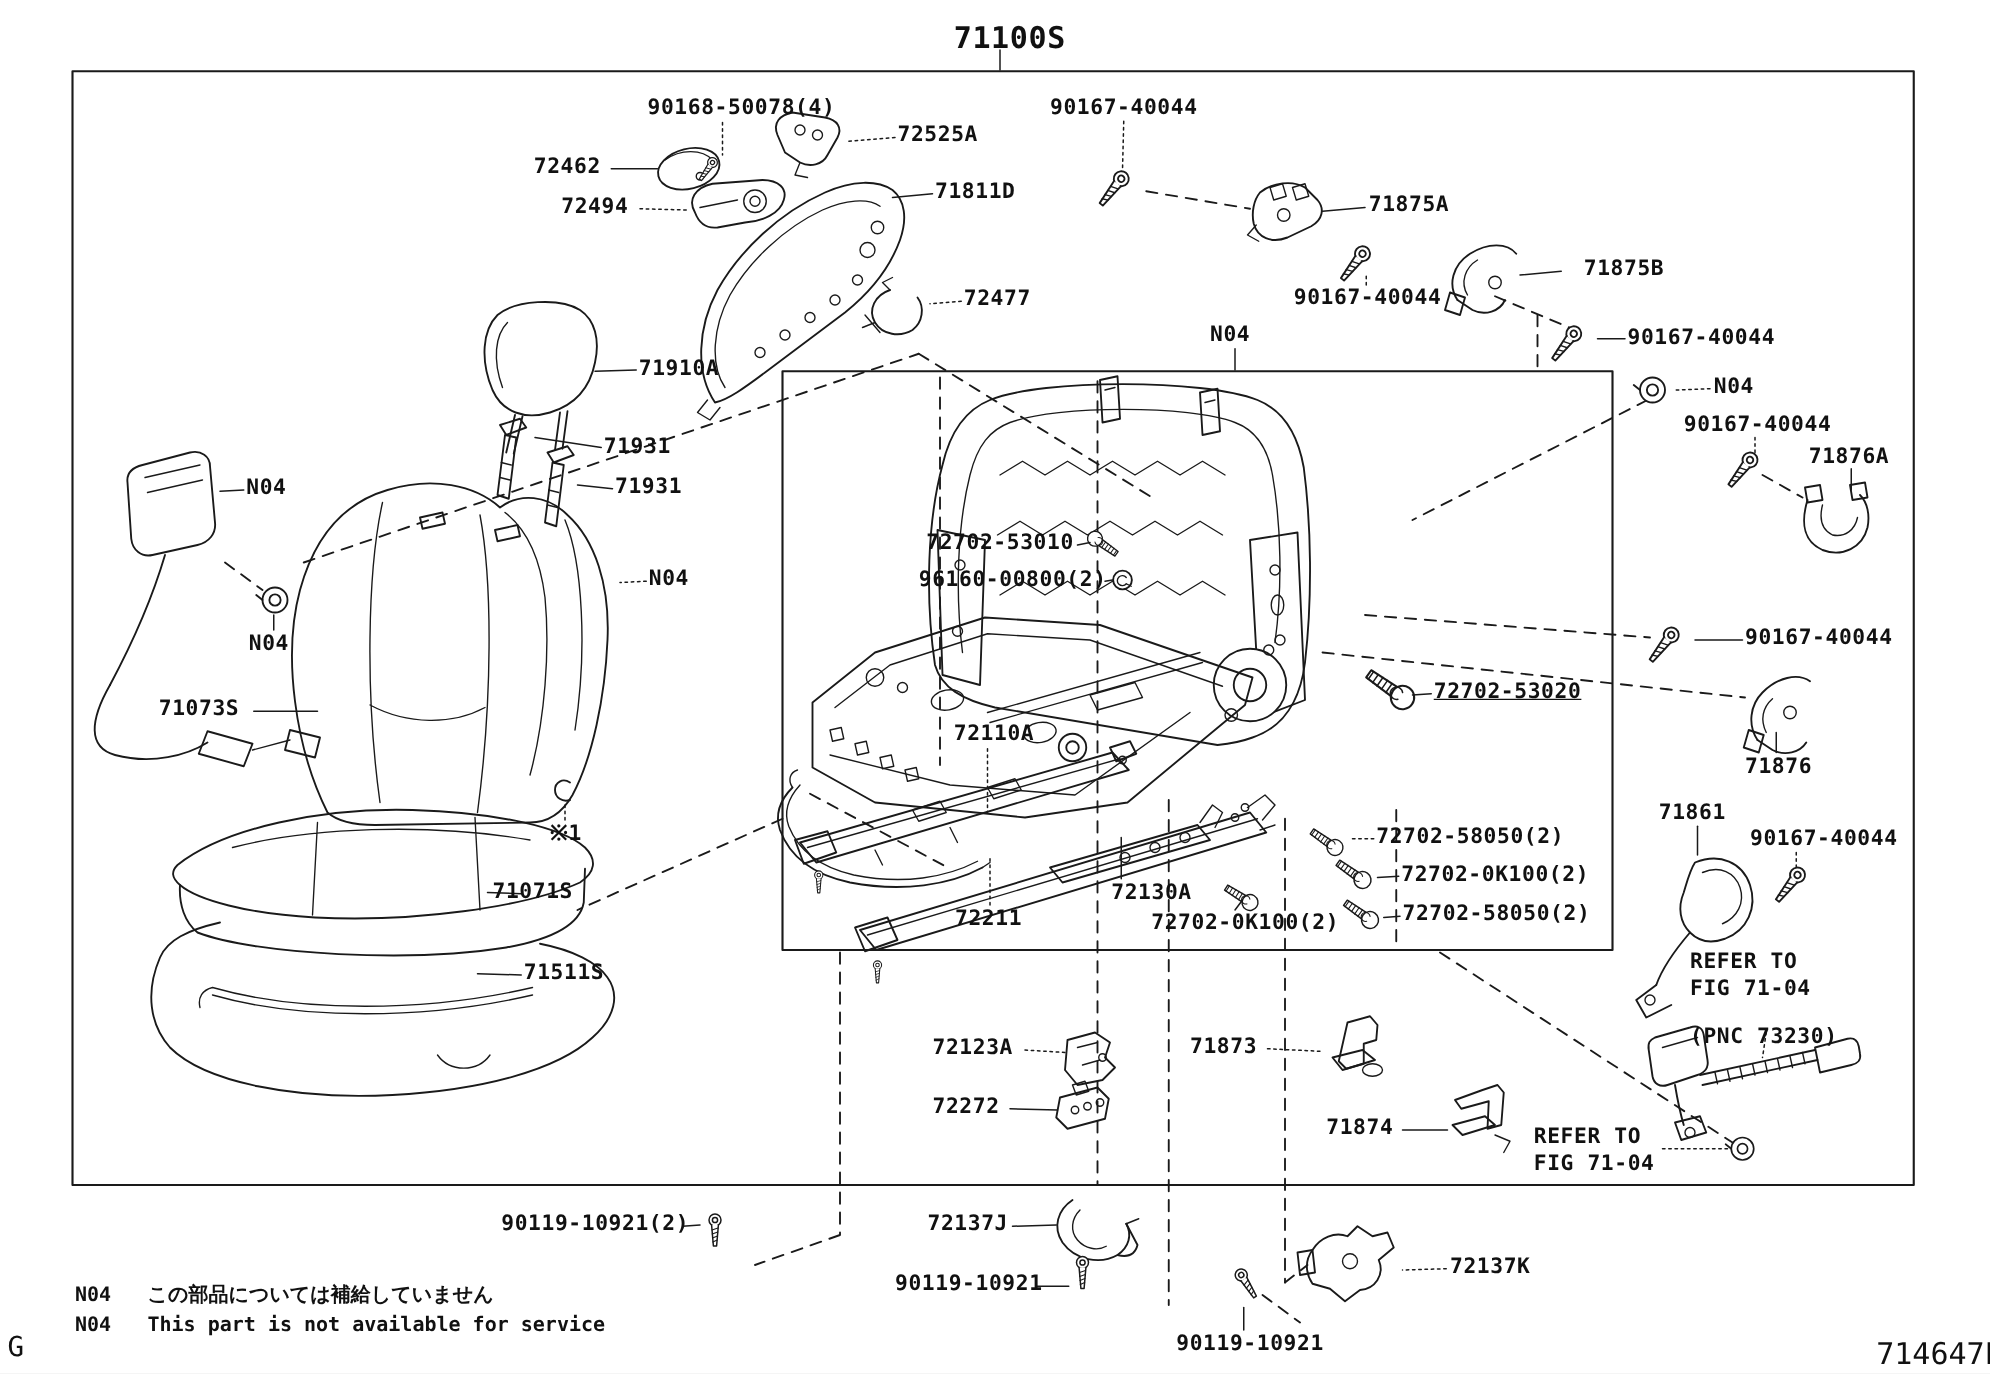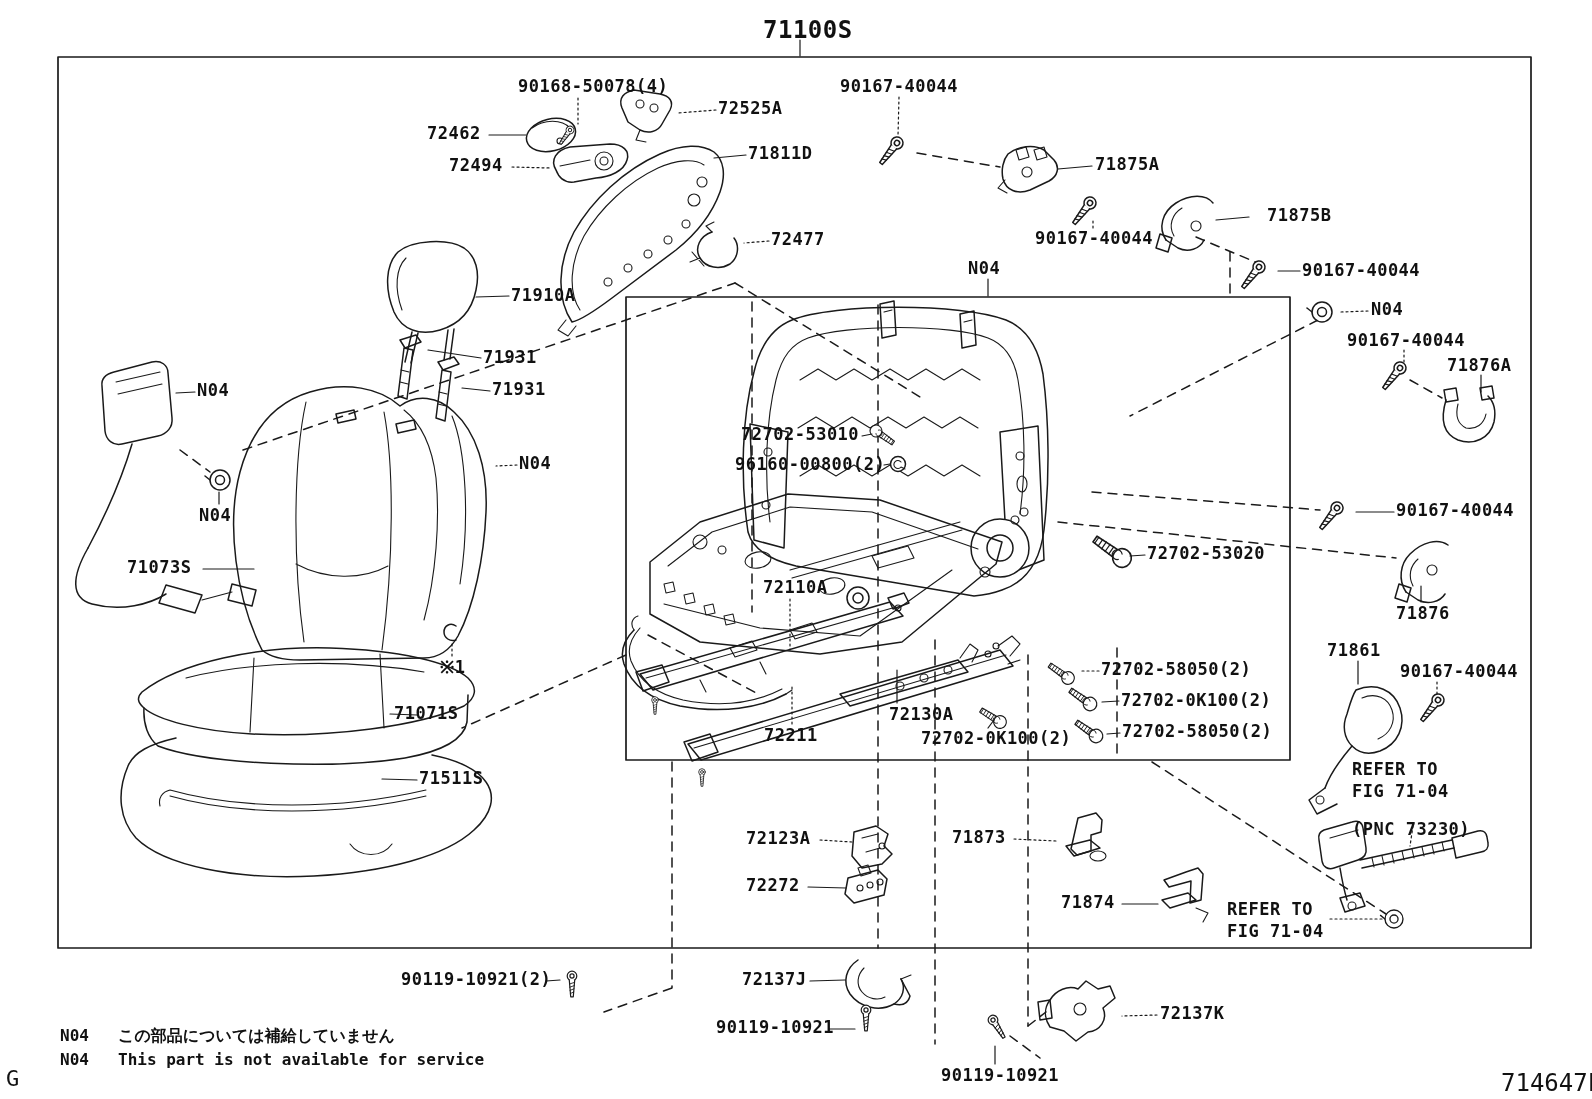--- a/index.html
+++ b/index.html
@@ -410,21 +410,21 @@
       <div class="plabel" style="left: 197px; top: 381px;">N04</div>
       <div class="plabel" style="left: 199px; top: 506px;">N04</div>
       <div class="plabel" style="left: 519px; top: 454px;">N04</div>
       <div class="plabel" style="left: 127px; top: 558px;">71073S</div>
       <div class="plabel" style="left: 440px; top: 658px;">※1</div>
       <div class="plabel" style="left: 394px; top: 704px;">71071S</div>
       <div class="plabel" style="left: 419px; top: 769px;">71511S</div>
       <div class="plabel" style="left: 741px; top: 425px;">72702-53010</div>
       <div class="plabel" style="left: 735px; top: 455px;">96160-00800(2)</div>
       <div class="plabel" style="left: 763px; top: 578px;">72110A</div>
-      <div class="plabel" style="left: 1147px; top: 544px;">72702-53020</div>
+      <div class="plabel" style="left: 1147px; top: 544px; text-decoration: underline;">72702-53020</div>
       <div class="plabel" style="left: 1396px; top: 501px;">90167-40044</div>
       <div class="plabel" style="left: 1396px; top: 604px;">71876</div>
       <div class="plabel" style="left: 1327px; top: 641px;">71861</div>
       <div class="plabel" style="left: 1400px; top: 662px;">90167-40044</div>
       <div class="plabel" style="left: 1101px; top: 660px;">72702-58050(2)</div>
       <div class="plabel" style="left: 1121px; top: 691px;">72702-0K100(2)</div>
       <div class="plabel" style="left: 1122px; top: 722px;">72702-58050(2)</div>
       <div class="plabel" style="left: 921px; top: 729px;">72702-0K100(2)</div>
       <div class="plabel" style="left: 764px; top: 726px;">72211</div>
       <div class="plabel" style="left: 889px; top: 705px;">72130A</div>

